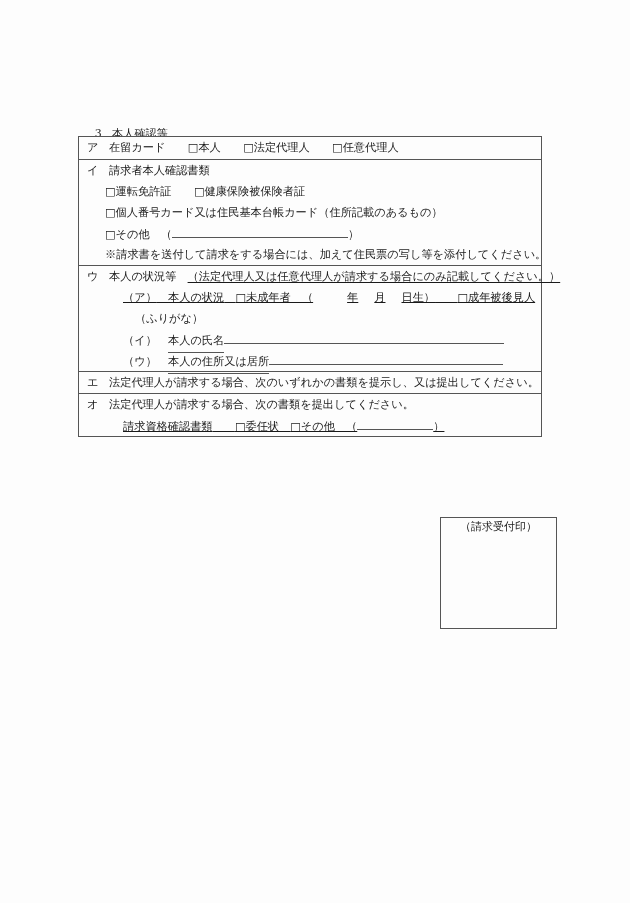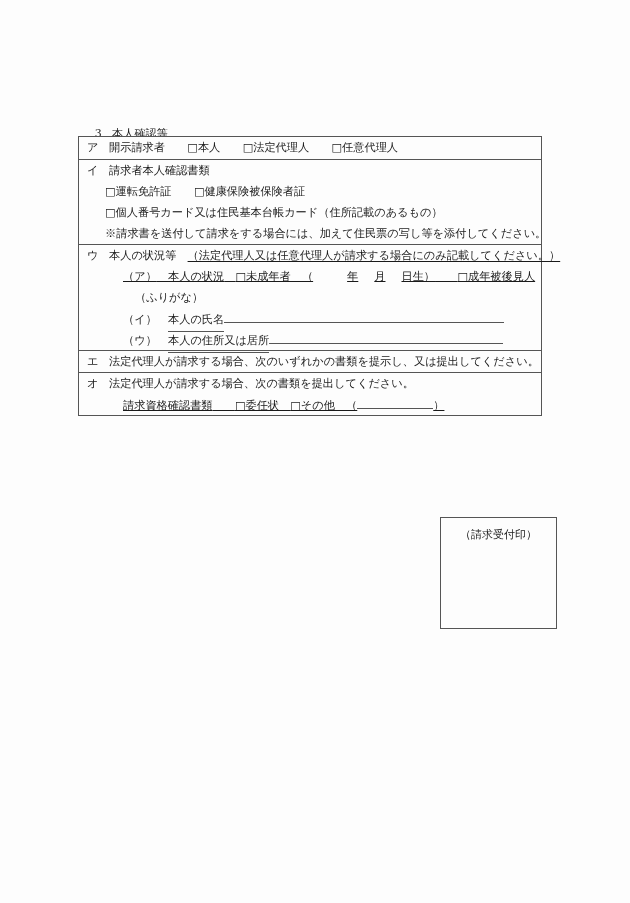--- a/index.html
+++ b/index.html
@@ -105,45 +105,46 @@
     top: 517px;
     width: 117px;
     height: 112px;
     border: 1px solid #555;
     box-sizing: border-box;
     background: #fdfdfd;
   }
   .stamp-label {
     font-size: 11px;
     text-align: center;
-    margin-top: 9px;
+    margin-top: 1px;
     white-space: pre;
   }
 </style>
 </head>
 <body>
 
 <div class="page">
 
   <div class="section-heading">
     <span class="num">3</span><span>本人確認等</span>
   </div>
 
   <div class="form-table">
 
     <div class="form-row">
-      <div class="line tall"><span class="marker">ア</span><span>開示請求者</span>　　<span class="cb">□本人</span>　　<span class="cb">□法定代理人</span>　　<span class="cb">□任意代理人</span></div>
+      <div class="line tall"><span class="marker">ア</span><span>在留カード</span>　　<span class="cb">□本人</span>　　<span class="cb">□法定代理人</span>　　<span class="cb">□任意代理人</span></div>
     </div>
 
     <div class="form-row">
       <div class="line"><span class="marker">イ</span><span>請求者本人確認書類</span></div>
 
       <div class="line indent-1">□運転免許証　　□健康保険被保険者証</div>
       <div class="line indent-1">□個人番号カード又は住民基本台帳カード（住所記載のあるもの）</div>
 
+      <div class="line indent-1"><span>□その他　（</span><span class="fill-line" style="width:176px;"></span><span>）</span></div>
 
       <div class="line indent-1">※請求書を送付して請求をする場合には、加えて住民票の写し等を添付してください。</div>
     </div>
 
     <div class="form-row">
       <div class="line"><span class="marker">ウ</span><span>本人の状況等</span>　<span class="underline-text">（法定代理人又は任意代理人が請求する場合にのみ記載してください。）</span></div>
 
       <div class="line indent-2"><span>（ア）</span>　<span>本人の状況</span>　<span class="cb">□未成年者　（</span><span class="fill-line" style="width:34px;border-bottom:none;"></span><span>年</span><span class="fill-line" style="width:16px;border-bottom:none;"></span><span>月</span><span class="fill-line" style="width:16px;border-bottom:none;"></span><span>日生）</span>　　<span class="cb">□成年被後見人</span></div>
 
 

